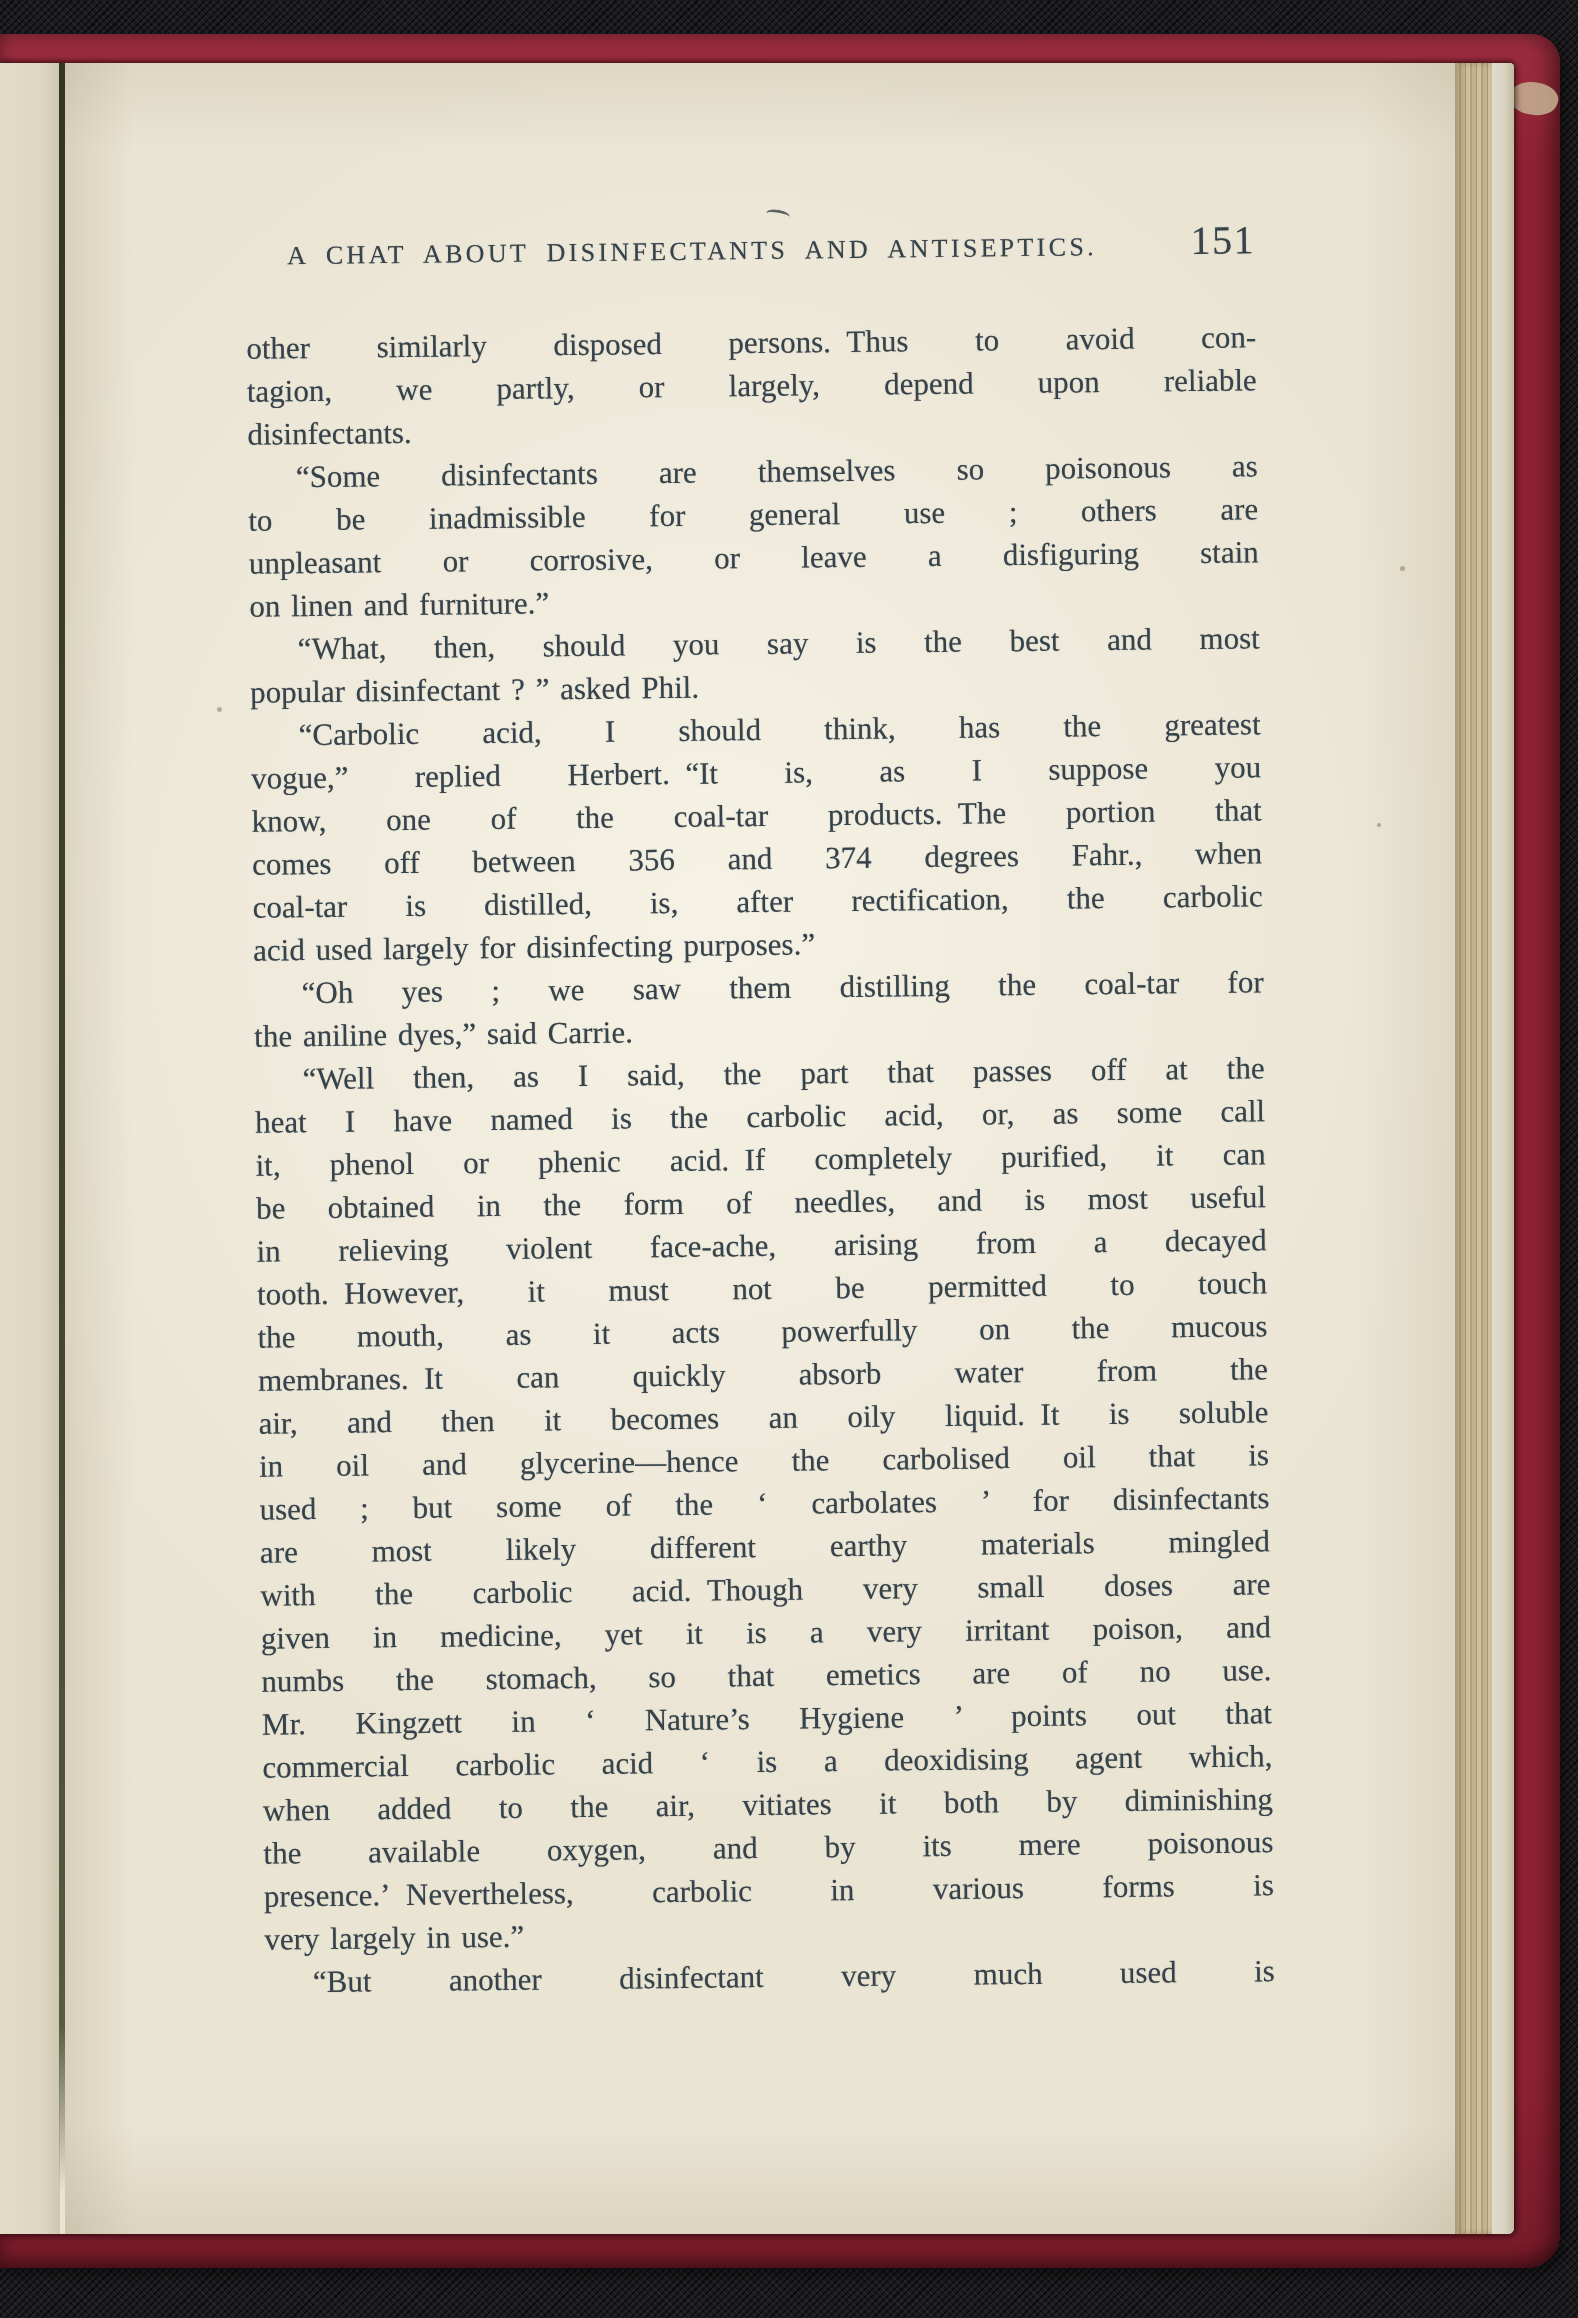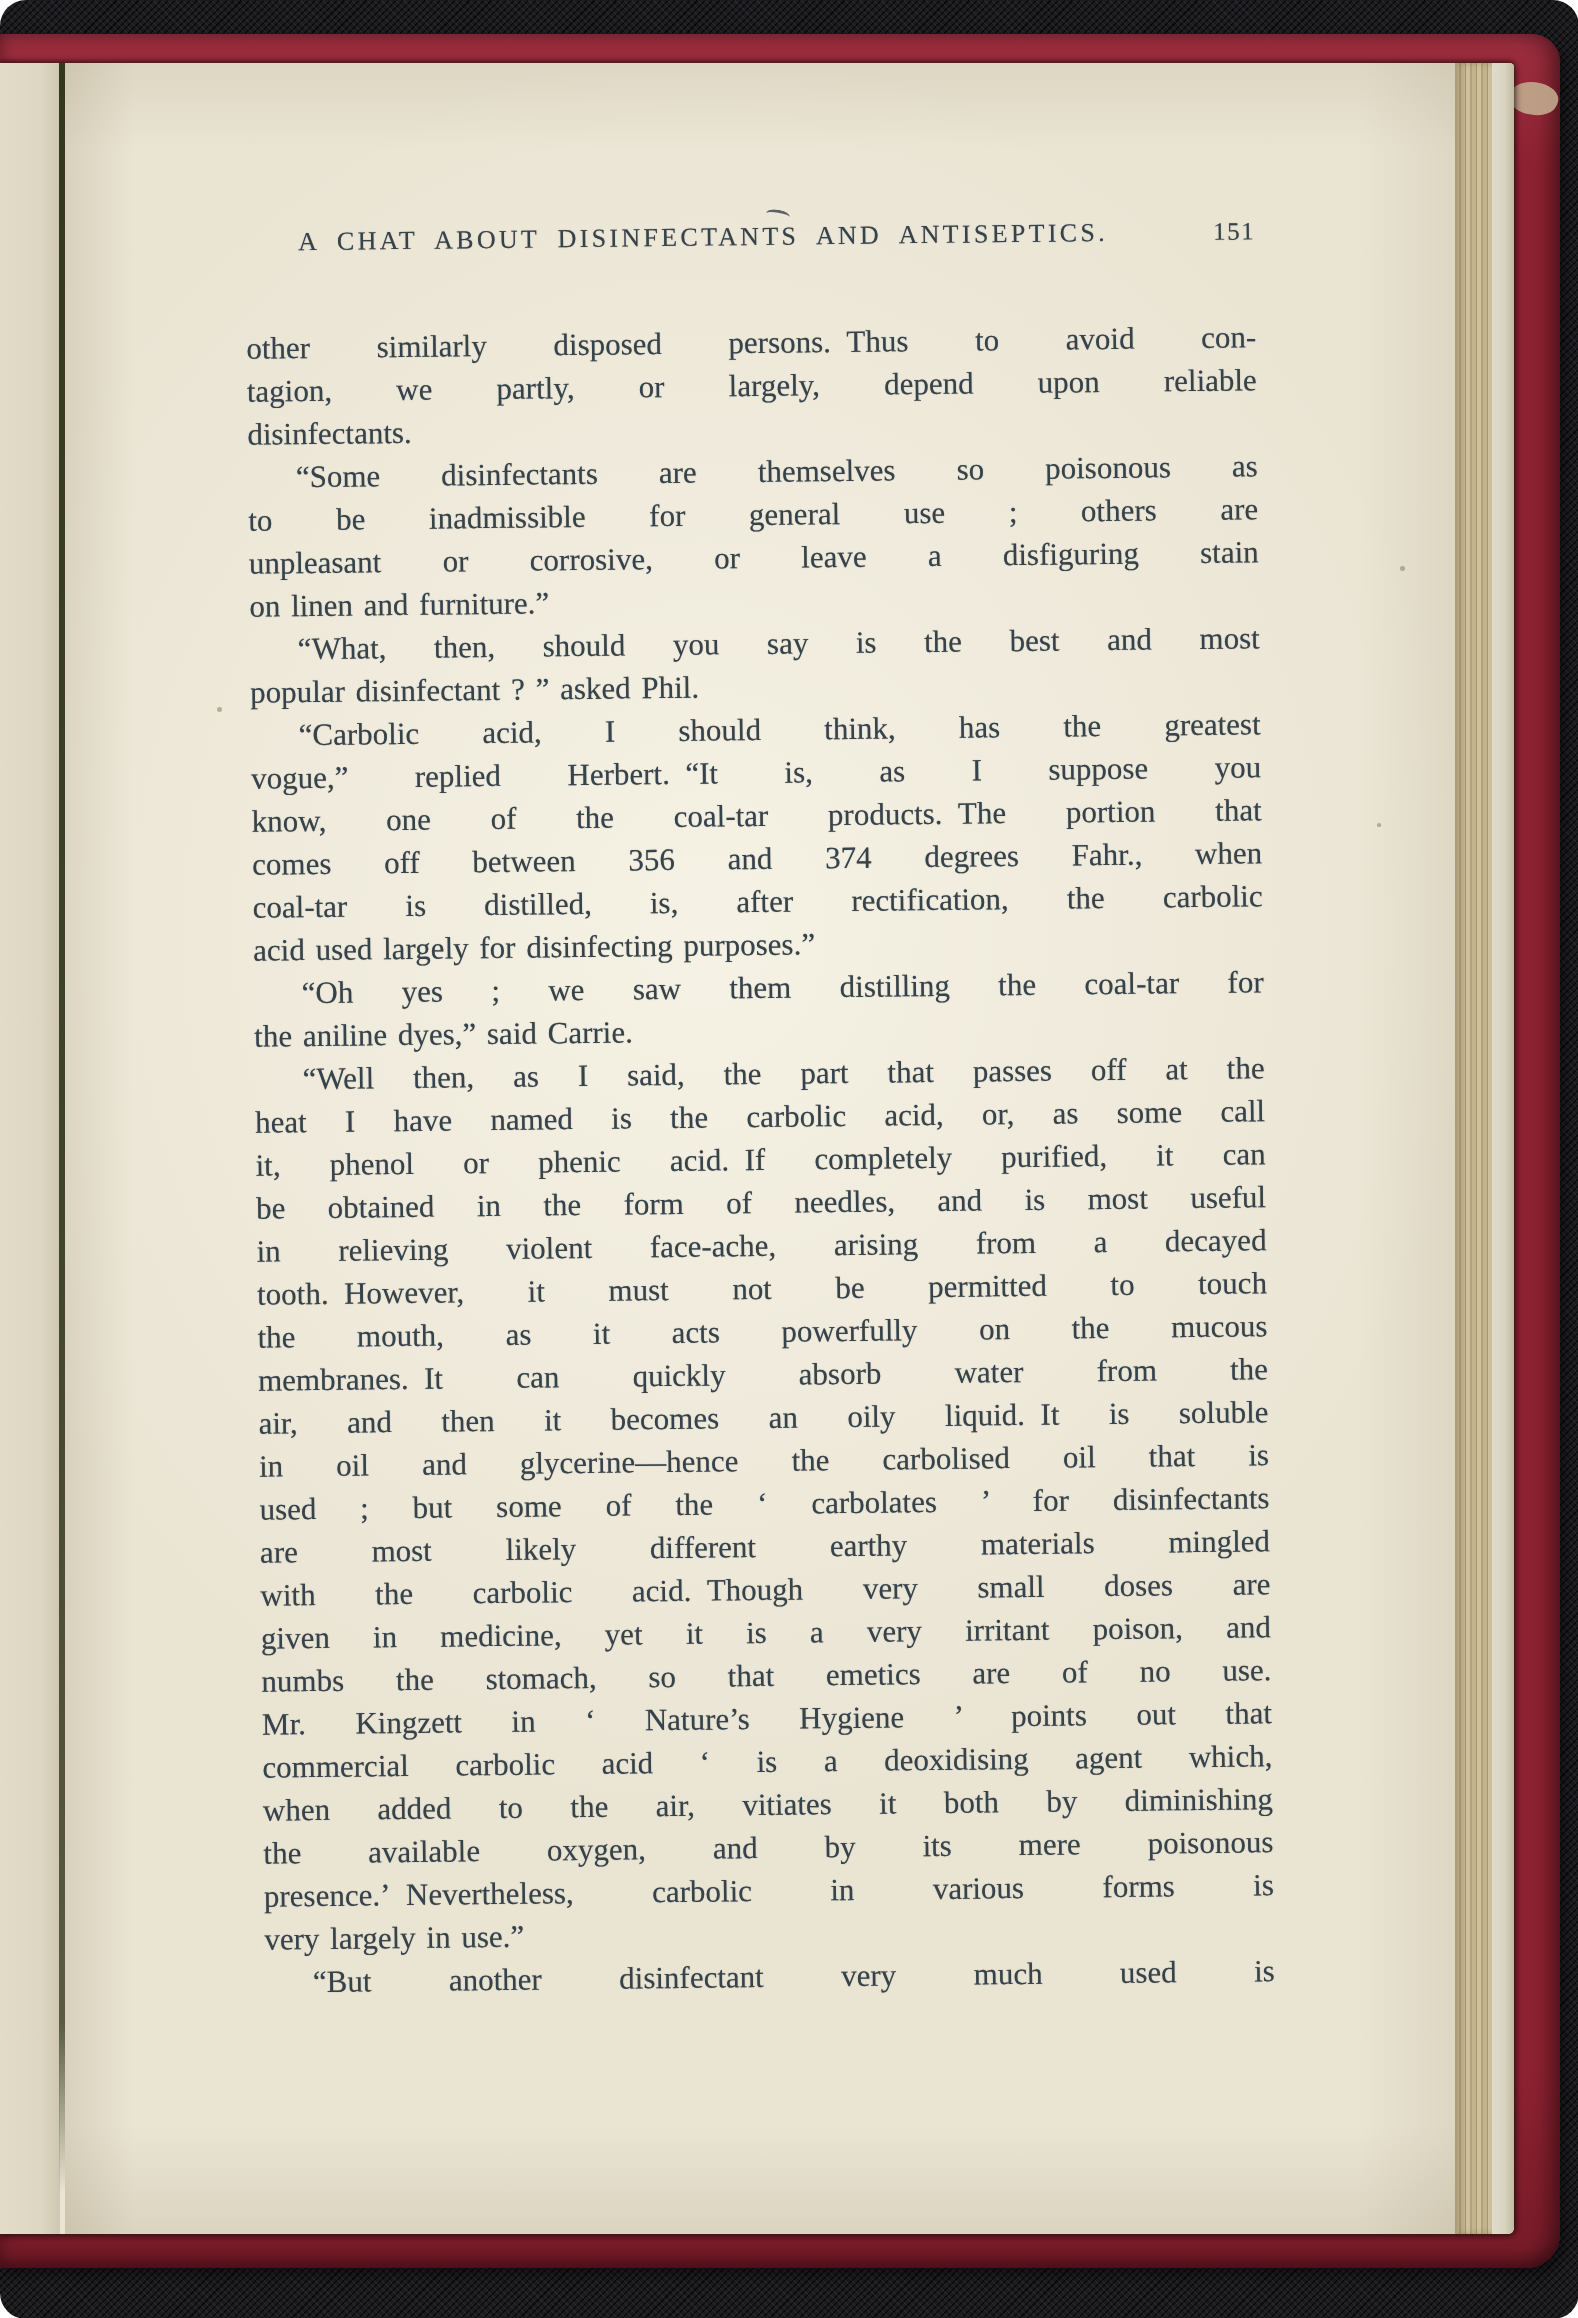--- a/index.html
+++ b/index.html
@@ -11,21 +11,20 @@
     --edge-tan:#c6b890;
   }
   *{margin:0;padding:0;box-sizing:border-box;}
   body{width:1579px;height:2319px;overflow:hidden;font-family:"Liberation Serif","DejaVu Serif",serif;}
 
   .photo{position:relative;width:1579px;height:2319px;overflow:hidden;
     background-color:var(--cloth-black);
     background-image:
       repeating-linear-gradient(45deg, rgba(210,210,225,0.055) 0 1.5px, rgba(0,0,0,0) 1.5px 5.2px),
       repeating-linear-gradient(-45deg, rgba(0,0,0,0.55) 0 1.5px, rgba(255,255,255,0.02) 1.5px 5.2px);
-    border-radius: 26px;
   }
 
   .cover{position:absolute;left:0;top:34px;width:1560px;height:2234px;
     background:linear-gradient(180deg,#9d2e3f 0%,var(--cover-red) 6%,var(--cover-red) 91%,#761b28 100%);
     border-radius:0 28px 33px 0;
     box-shadow:inset -10.4px 0 21px rgba(0,0,0,0.35), inset 0 -7.4px 16.4px rgba(0,0,0,0.30), 4.5px 6px 13.4px rgba(0,0,0,0.5);
   }
   .cover-worn-spot{position:absolute;left:1509px;top:48px;width:49px;height:33px;
     background:#c5b193;border-radius:58% 42% 55% 45%;transform:rotate(14deg);opacity:.85;}
 
@@ -53,21 +52,21 @@
     box-shadow:inset 4.5px 0 6px rgba(90,75,40,0.35);}
   .page-edges-light{position:absolute;left:1492px;top:0;width:21.6px;height:100%;
     background:linear-gradient(90deg,#e0dbcb 0%,#d8d2c0 60%,#c2b99f 100%);}
 
   .content{position:absolute;left:253px;top:222px;width:1010px;color:var(--ink);
     transform:rotate(-0.65deg);transform-origin:50% 40%;
     text-shadow:0 0 1px rgba(55,67,75,0.55);}
 
   .header{display:flex;align-items:baseline;height:48px;margin-bottom:51px;}
   .running-title{flex:1;text-align:center;padding-right:52px;font-size:26px;letter-spacing:3.3px;word-spacing:8.2px;white-space:nowrap;}
-  .page-number{flex:none;font-size:25px;letter-spacing:1.5px;text-align:right;}
+  .page-number{flex:none;font-size:40px;letter-spacing:1.5px;text-align:right;}
 
   .stray-mark{position:absolute;left:521px;top:-12px;width:24px;height:11px;
     border-top:3px solid var(--ink);border-radius:100% 100% 0 0;transform:rotate(10deg);opacity:.8;}
 
   .text-lines{font-size:31px;line-height:43px;word-spacing:3px;}
   .line{text-align:justify;text-align-last:justify;text-justify:inter-word;}
   .line.indent{text-indent:48px;}
   .line.para-end{text-align-last:left;}
 
   .speck{position:absolute;border-radius:50%;background:#8a7b58;opacity:.55;}

